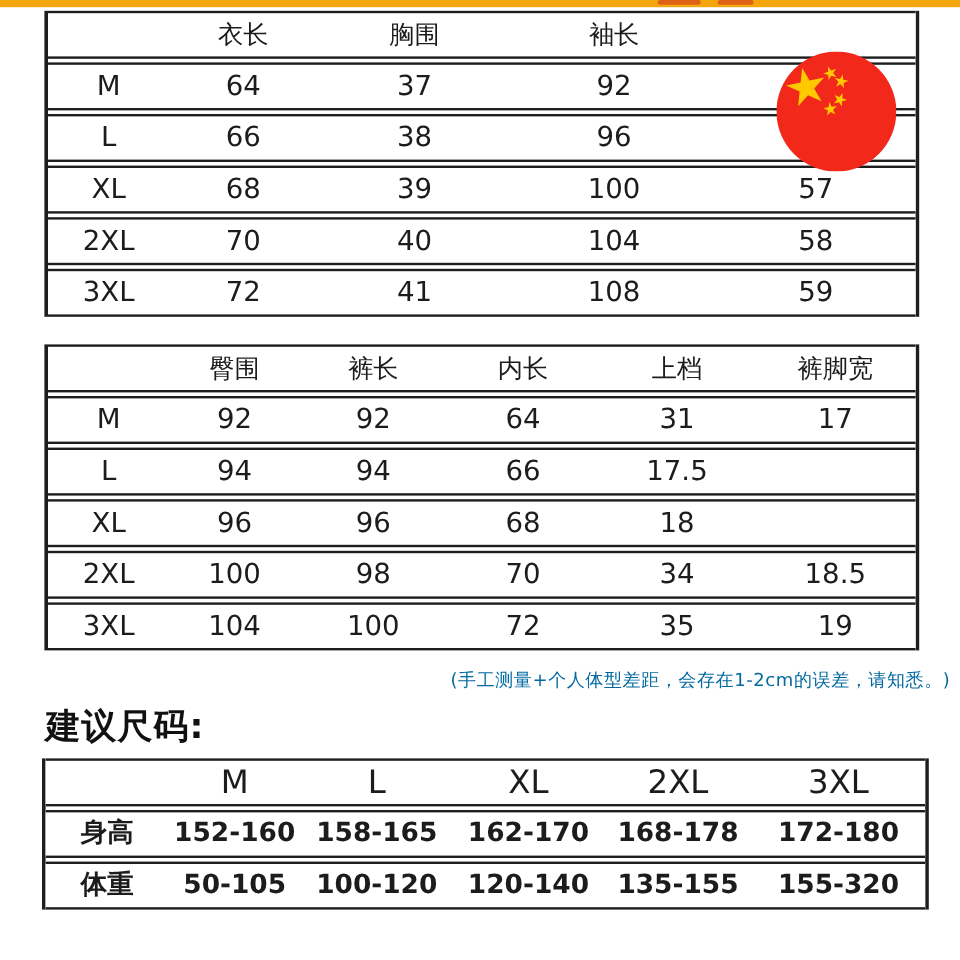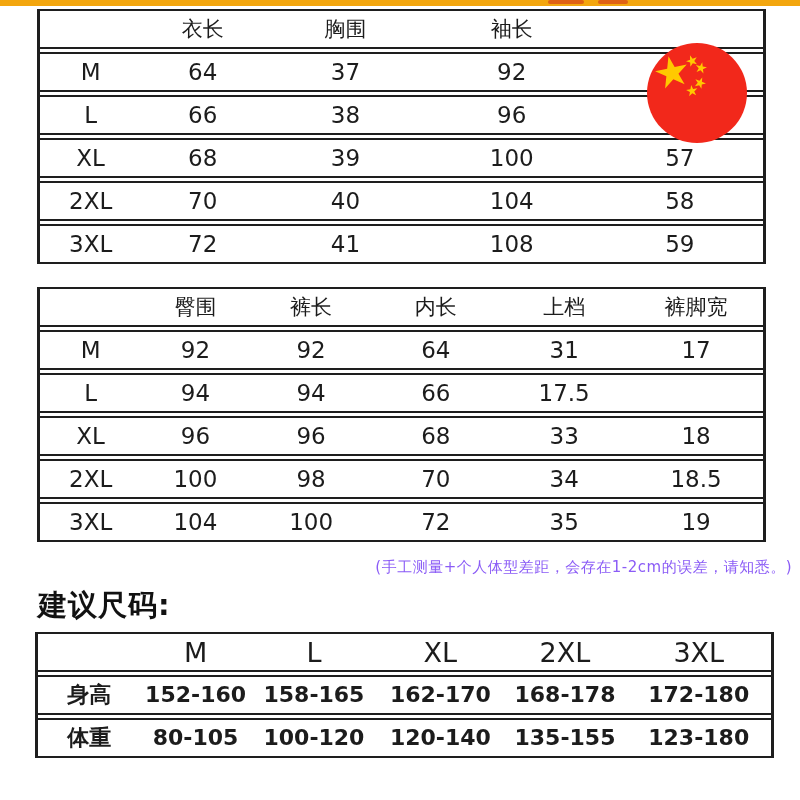--- a/index.html
+++ b/index.html
@@ -19,21 +19,21 @@
   .c{text-align:center;font-size:23px;line-height:1;white-space:nowrap;}
   .hc{text-align:center;font-size:21px;line-height:1;white-space:nowrap;}
 
   .t1{left:37px;top:9px;width:723px;}
   .t1 .row{grid-template-columns:14% 17% 22.5% 23.5% 23%;}
 
   .t2{left:37px;top:287px;width:723px;}
   .t2 .row{grid-template-columns:14% 15% 17% 17.5% 18% 18.5%;}
 
   .note{position:absolute;left:340px;top:558px;width:452px;text-align:right;
-        font-size:15px;color:#8b5cf6;letter-spacing:.5px;}
+        font-size:15px;color:#0369a1;letter-spacing:.5px;}
 
   .sec-title{position:absolute;left:38px;top:586px;font-size:29px;font-weight:700;
              color:#111;letter-spacing:1px;}
 
   .t3{left:35px;top:632px;width:733px;}
   .t3 .row{grid-template-columns:14% 15% 17.3% 17.2% 16.8% 19.7%;}
   .t3 .hc{font-size:27px;}
   .t3 .c{font-size:22px;font-weight:bold;}
   .t3 .lbl{font-weight:700;}
 
@@ -113,21 +113,20 @@
     <div class="c">94</div>
     <div class="c">94</div>
     <div class="c">66</div>
     <div class="c">17.5</div>
   </div>
   <div class="row">
     <div class="c">XL</div>
     <div class="c">96</div>
     <div class="c">96</div>
     <div class="c">68</div>
-    <div class="c">33</div>
     <div class="c">18</div>
   </div>
   <div class="row">
     <div class="c">2XL</div>
     <div class="c">100</div>
     <div class="c">98</div>
     <div class="c">70</div>
     <div class="c">34</div>
     <div class="c">18.5</div>
   </div>
@@ -157,25 +156,25 @@
   <div class="row">
     <div class="c lbl">身高</div>
     <div class="c">152-160</div>
     <div class="c">158-165</div>
     <div class="c">162-170</div>
     <div class="c">168-178</div>
     <div class="c">172-180</div>
   </div>
   <div class="row">
     <div class="c lbl">体重</div>
-    <div class="c">80-105</div>
+    <div class="c">50-105</div>
     <div class="c">100-120</div>
     <div class="c">120-140</div>
     <div class="c">135-155</div>
-    <div class="c">123-180</div>
+    <div class="c">155-320</div>
   </div>
 </div>
 
 <div class="flag">
   <svg viewBox="0 0 100 100" width="100" height="100">
     <circle cx="50" cy="50" r="50" fill="#f2281b"></circle>
     <g fill="#ffc900">
       <polygon points="0,-1 0.2245,-0.309 0.951,-0.309 0.3633,0.118 0.5878,0.809 0,0.382 -0.5878,0.809 -0.3633,0.118 -0.951,-0.309 -0.2245,-0.309" transform="translate(25,30) scale(17) rotate(-12)"></polygon>
       <polygon points="0,-1 0.2245,-0.309 0.951,-0.309 0.3633,0.118 0.5878,0.809 0,0.382 -0.5878,0.809 -0.3633,0.118 -0.951,-0.309 -0.2245,-0.309" transform="translate(45,18) scale(6) rotate(-20)"></polygon>
       <polygon points="0,-1 0.2245,-0.309 0.951,-0.309 0.3633,0.118 0.5878,0.809 0,0.382 -0.5878,0.809 -0.3633,0.118 -0.951,-0.309 -0.2245,-0.309" transform="translate(54,25) scale(6) rotate(12)"></polygon>

